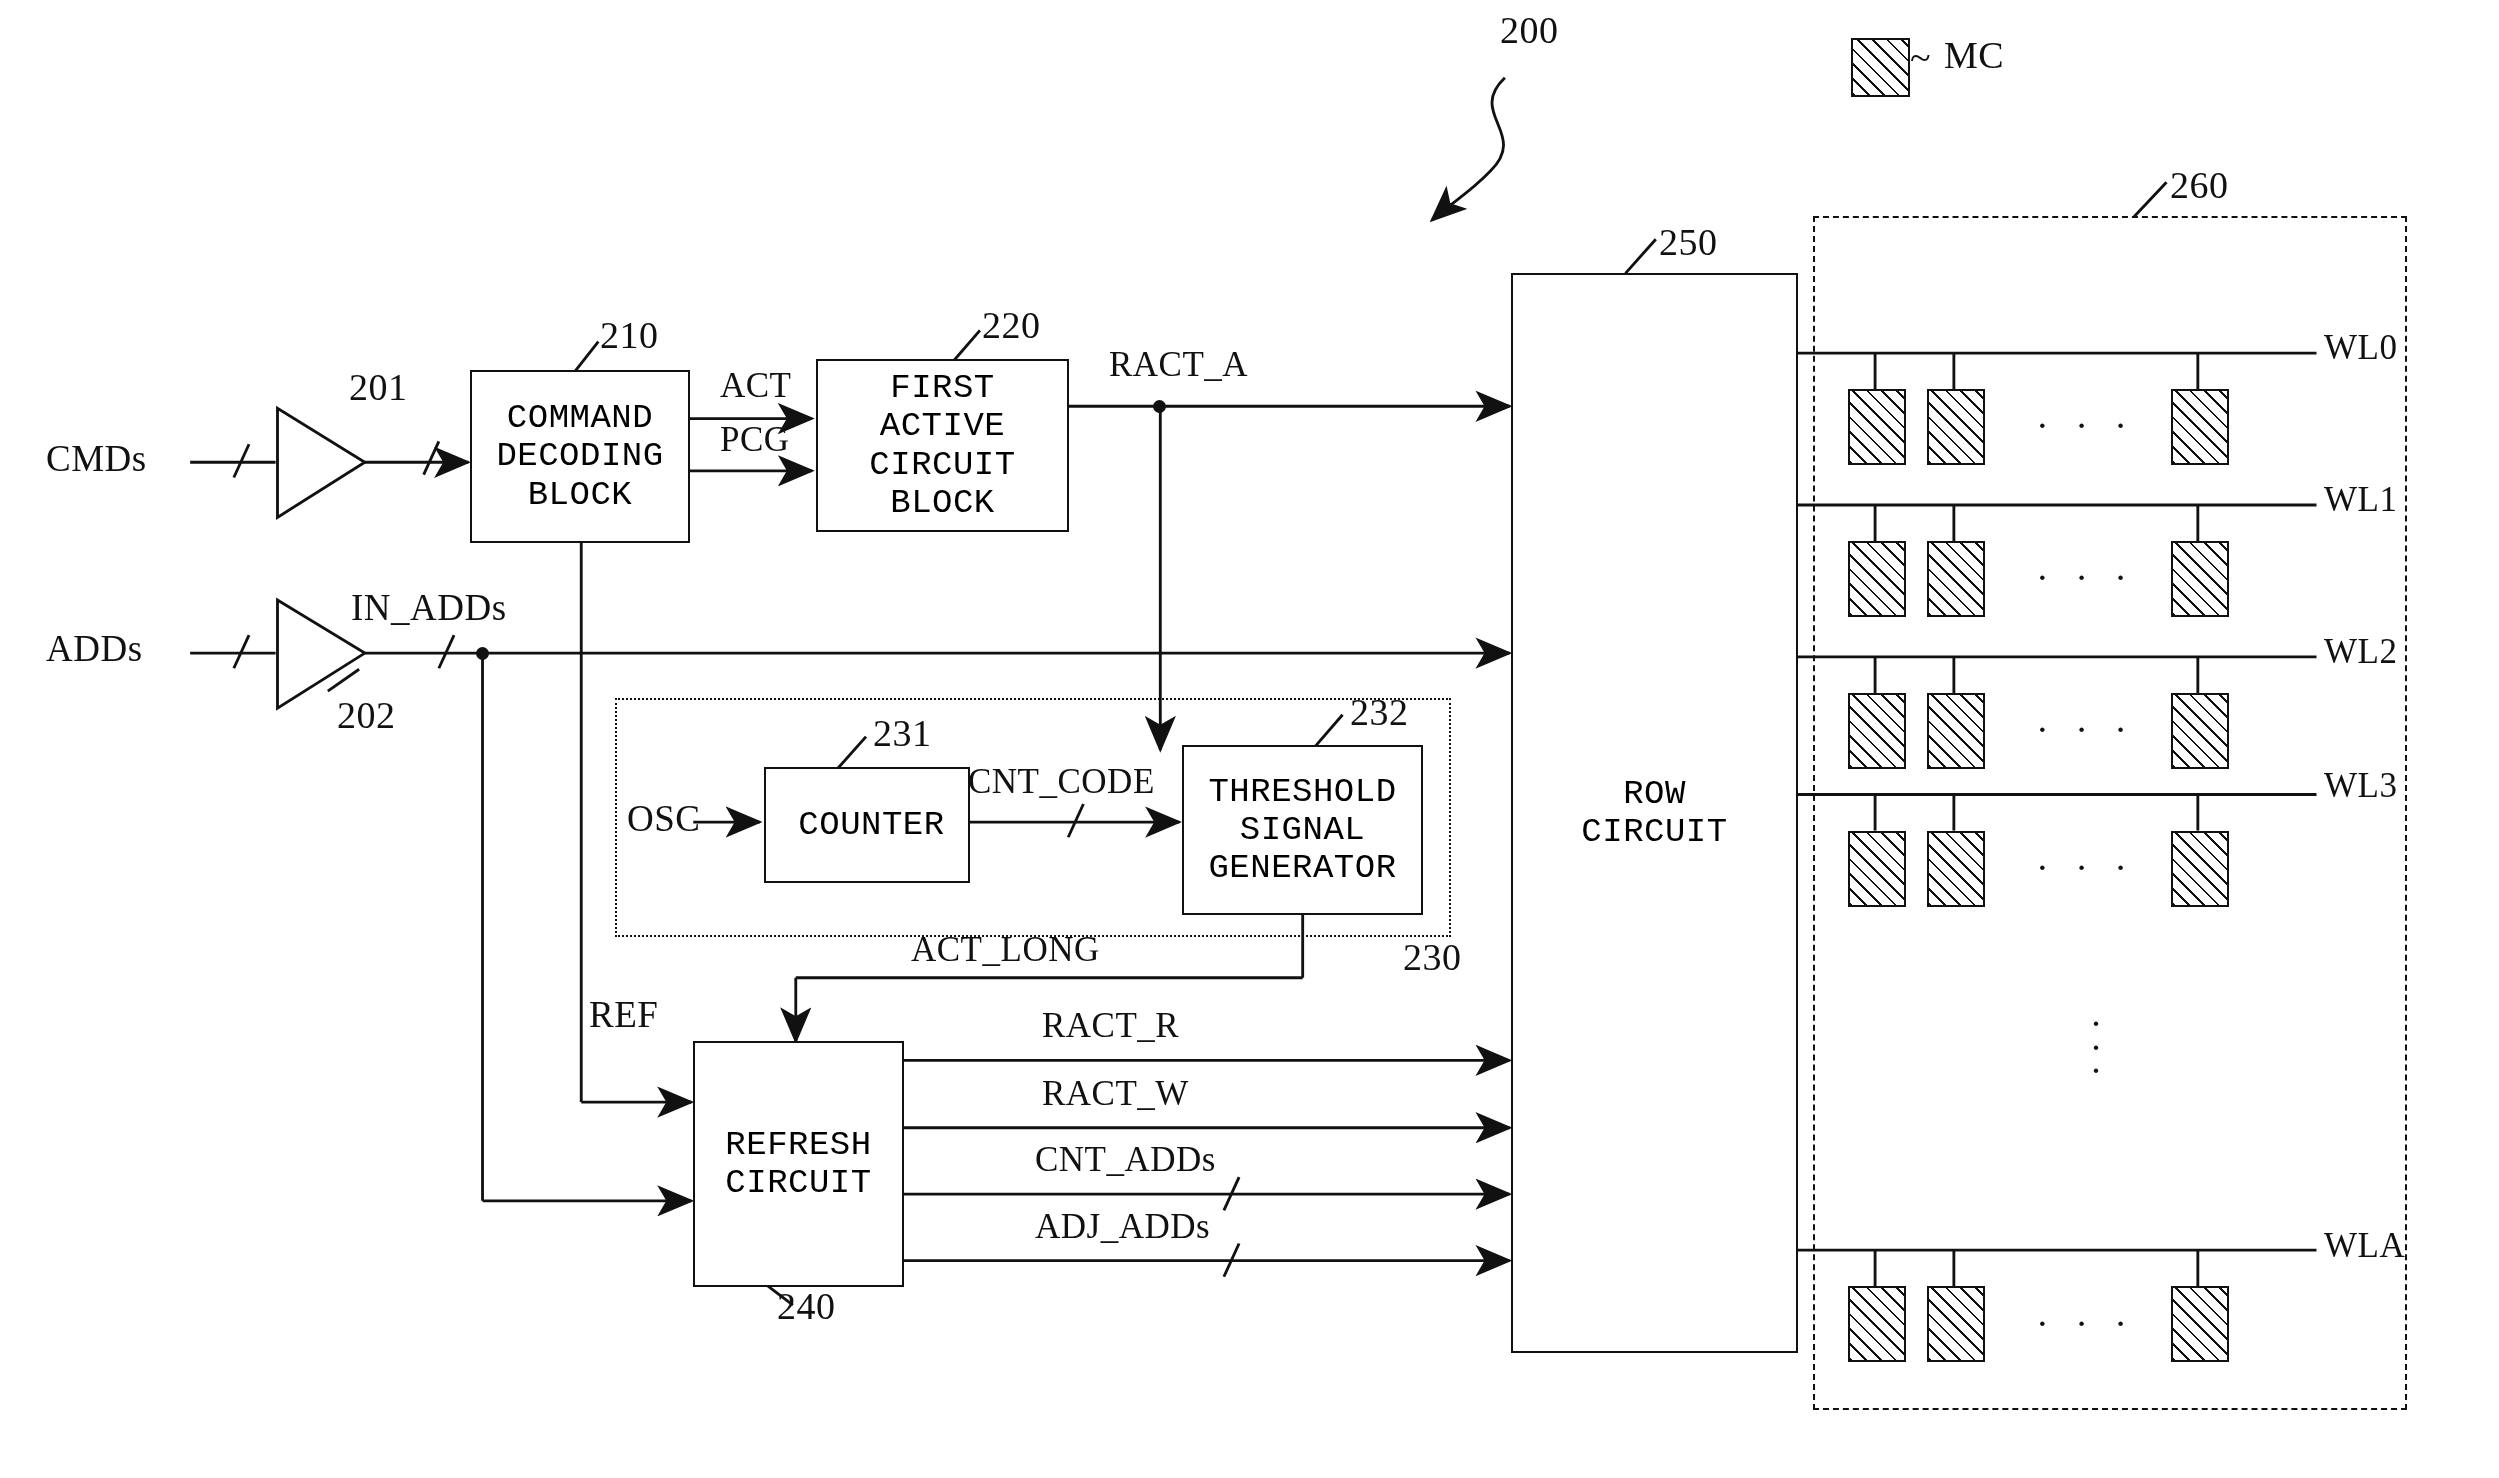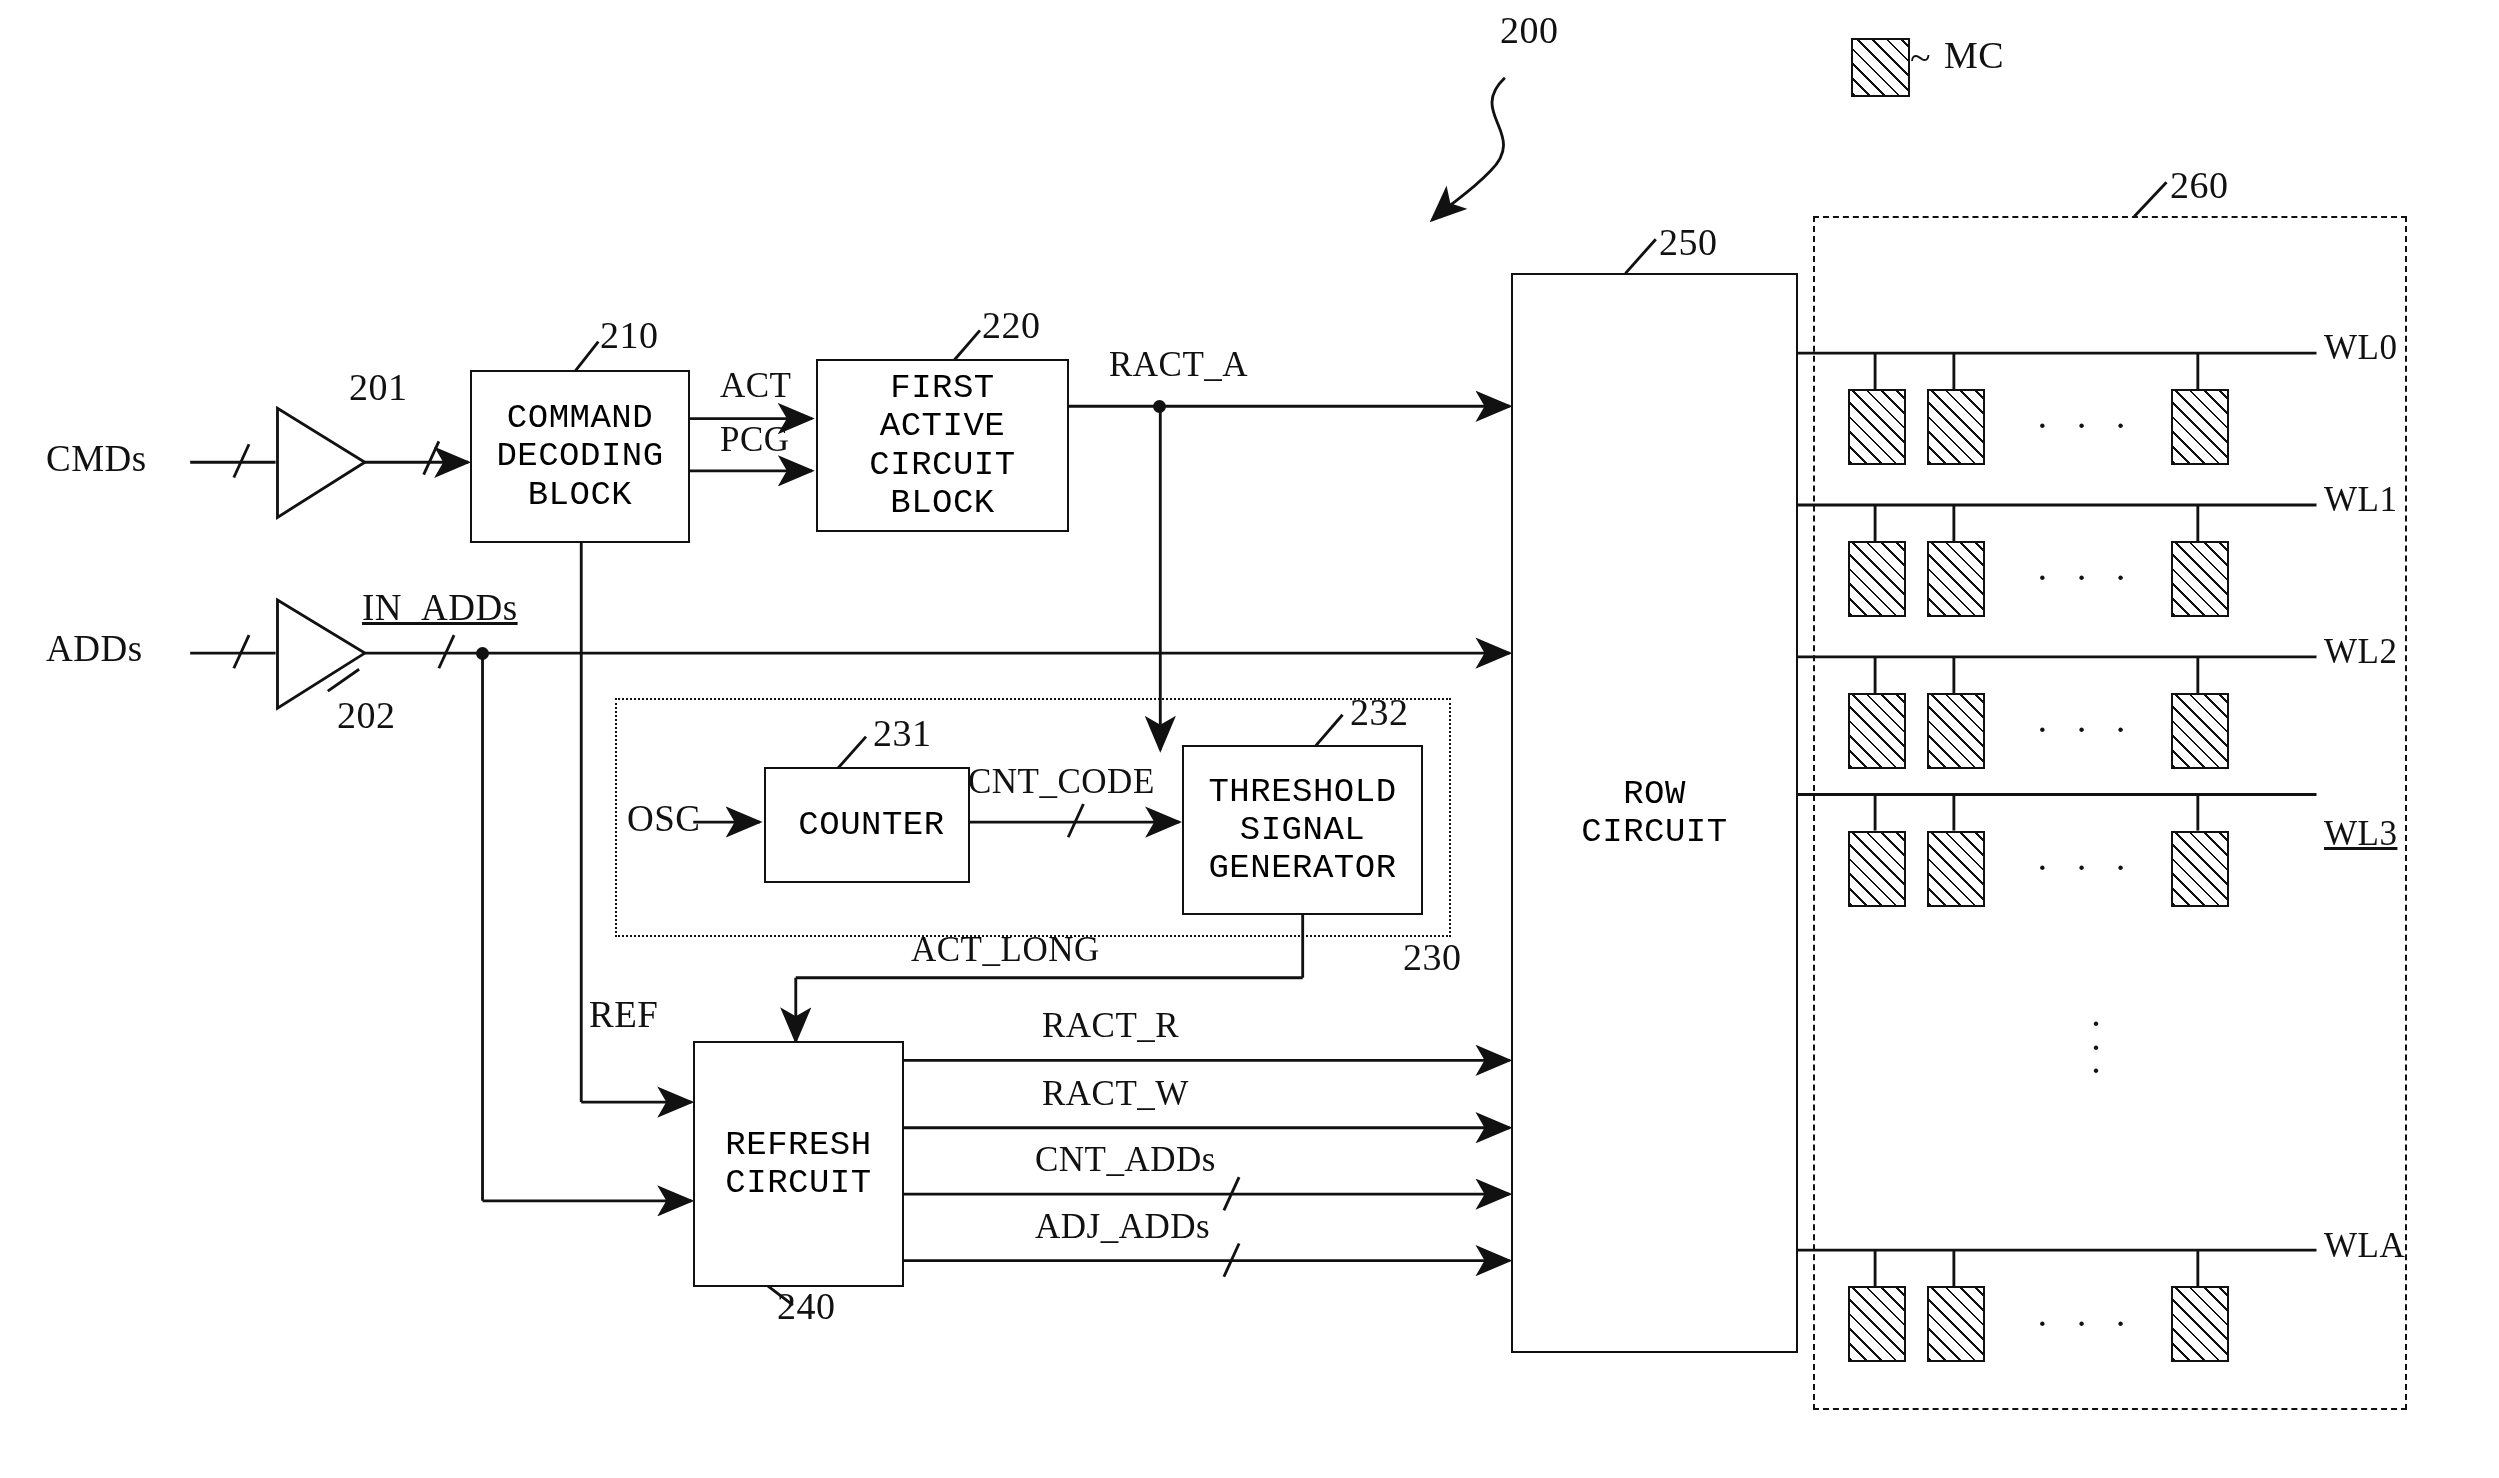--- a/index.html
+++ b/index.html
@@ -163,21 +163,21 @@
   </svg>
 
   <div class="lbl num" style="left:1500px; top:11.4px;">200</div>
 
   <div class="mc" style="left:1851px; top:38px; width:55px; height:55px;"></div>
   <div class="lbl num" style="left:1910px; top:38px;">~</div>
   <div class="lbl num" style="left:1944px; top:36px;">MC</div>
 
   <div class="lbl port" style="left:46px; top:440px;">CMDs</div>
   <div class="lbl port" style="left:46px; top:630px;">ADDs</div>
-  <div class="lbl port" style="left:362px; top:589px;text-decoration:underline;">IN_ADDs</div>
+  <div class="lbl port" style="left:351px; top:589px;">IN_ADDs</div>
   <div class="lbl port" style="left:627px; top:800px;">OSC</div>
   <div class="lbl port" style="left:589px; top:996px;">REF</div>
 
   <div class="lbl num" style="left:349px; top:368px;">201</div>
   <div class="lbl num" style="left:337px; top:696px;">202</div>
 
   <div class="lbl num" style="left:600px; top:316px;">210</div>
   <div class="blk" style="left:470px; top:370px; width:216px; height:169px;">
     <div>
       <div>COMMAND</div>
@@ -243,21 +243,21 @@
       <div>CIRCUIT</div>
     </div>
   </div>
 
   <div class="lbl num" style="left:2170px; top:166px;">260</div>
   <div class="dashbox" style="left:1813px; top:216px; width:590px; height:1190px;"></div>
 
   <div class="lbl wl" style="left:2324px; top:330px;">WL0</div>
   <div class="lbl wl" style="left:2324px; top:482px;">WL1</div>
   <div class="lbl wl" style="left:2324px; top:634px;">WL2</div>
-  <div class="lbl wl" style="left:2324px; top:816px;text-decoration:underline;">WL3</div>
+  <div class="lbl wl" style="left:2324px; top:768px;">WL3</div>
   <div class="lbl wl" style="left:2324px; top:1228px;">WLA</div>
 
   <div class="mc" style="left:1848px; top:389px; width:54px; height:72px;"></div>
   <div class="mc" style="left:1927px; top:389px; width:54px; height:72px;"></div>
   <div class="mc" style="left:2171px; top:389px; width:54px; height:72px;"></div>
   <div class="ell" style="left:2036px; top:403px;">· · ·</div>
 
   <div class="mc" style="left:1848px; top:541px; width:54px; height:72px;"></div>
   <div class="mc" style="left:1927px; top:541px; width:54px; height:72px;"></div>
   <div class="mc" style="left:2171px; top:541px; width:54px; height:72px;"></div>

